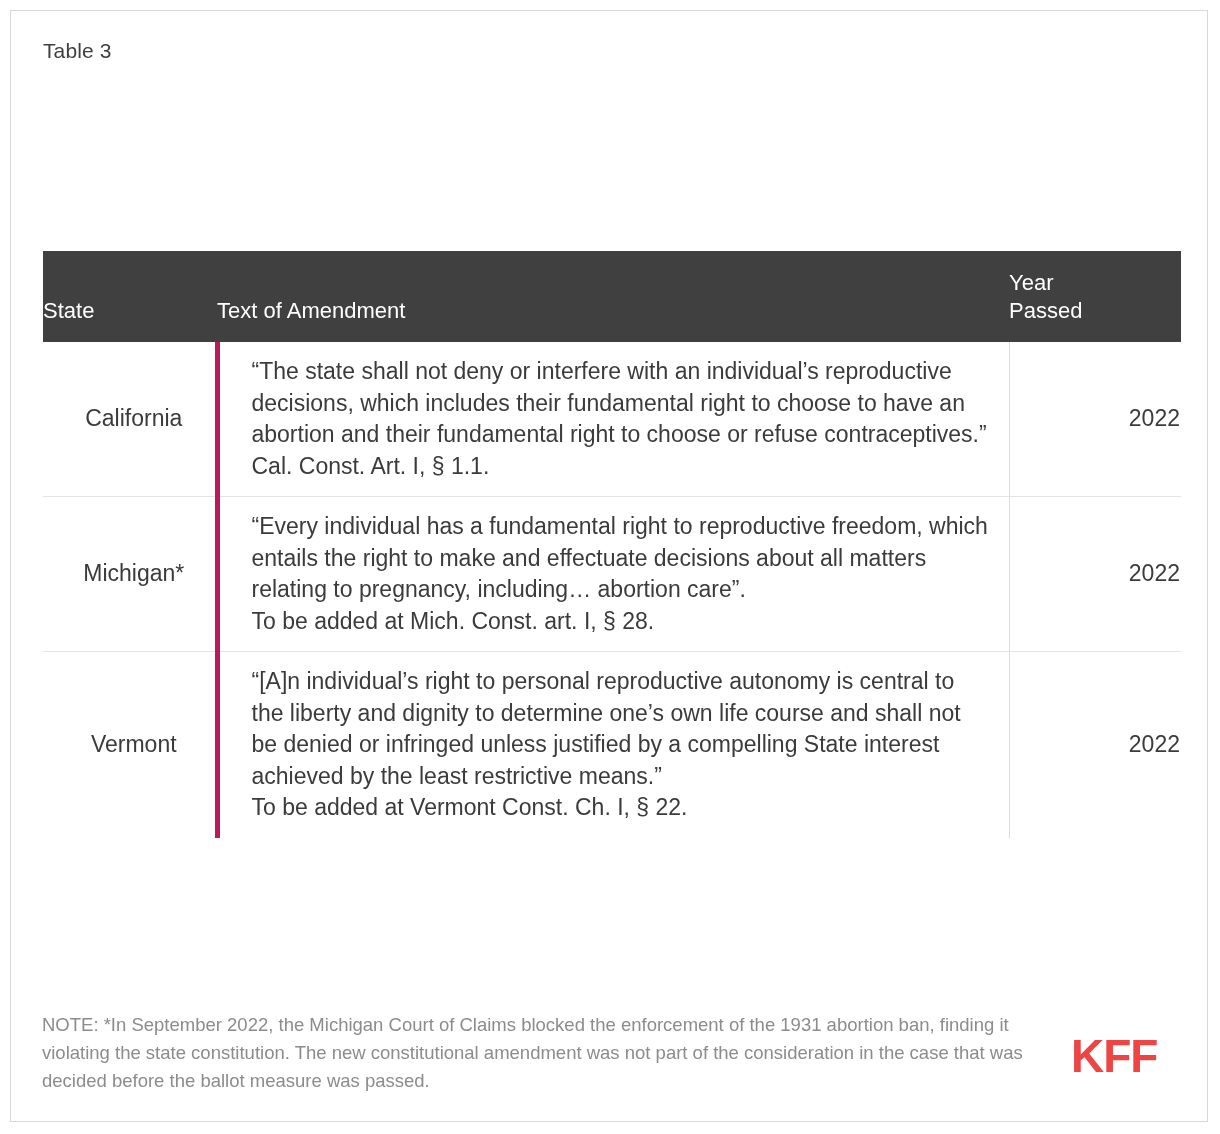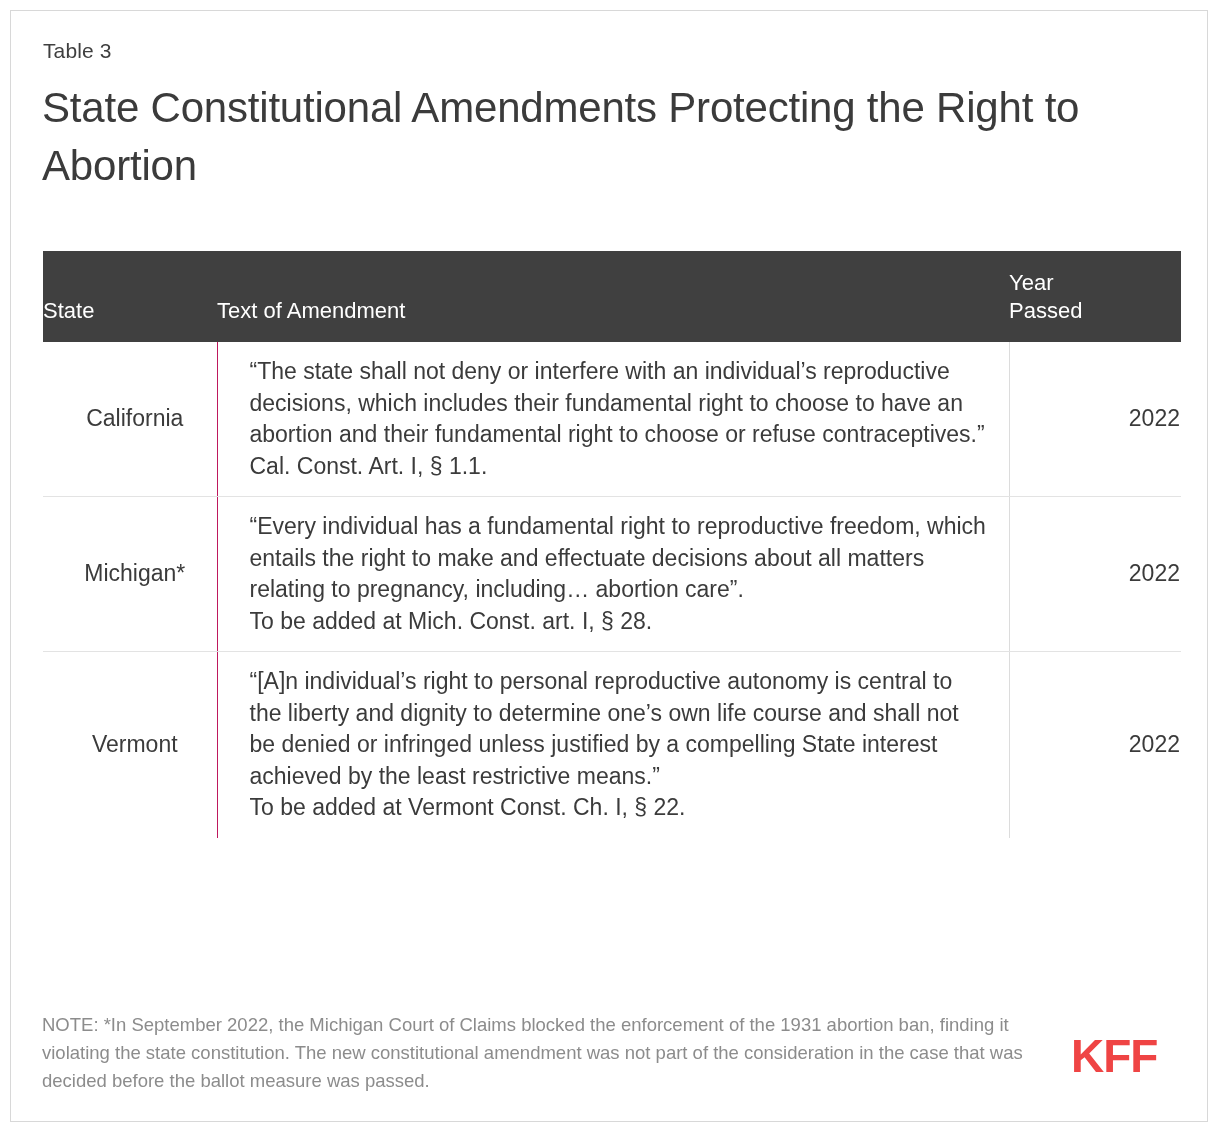--- a/index.html
+++ b/index.html
@@ -90,21 +90,21 @@
 
   td.cell-state {
     text-align: center;
     padding-left: 18px;
     padding-right: 8px;
   }
   td.cell-text {
     text-align: left;
     padding-left: 32px;
     padding-right: 18px;
-    border-left: 1px solid #be185d;
+    border-left: 5px solid #be185d;
     border-right: 1px solid #dcdcdc;
   }
   td.cell-year {
     text-align: right;
     padding-left: 28px;
   }
 
   .cite-line { display: block; }
 
   
@@ -129,21 +129,20 @@
     font-family: "Liberation Sans", sans-serif;
   }
 </style>
 </head>
 <body>
 
 <div class="figure-frame">
 
   <div class="table-label">Table 3</div>
 
-  <div class="figure-title">State Constitutional Amendments Protecting the Right to Abortion</div>
 
   <table class="data-table">
     <thead>
       <tr>
         <th class="col-state">State</th>
         <th class="col-text">Text of Amendment</th>
         <th class="col-year">
           <span>Year</span><br>
           <span>Passed</span>
         </th>

